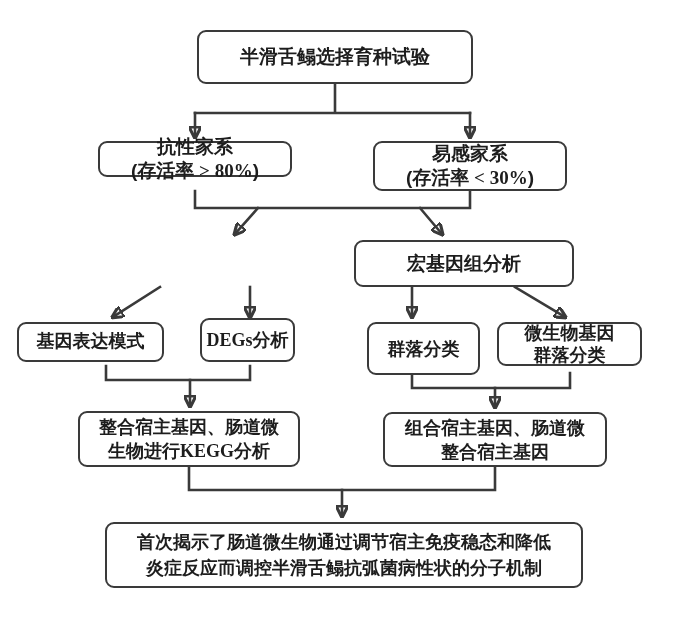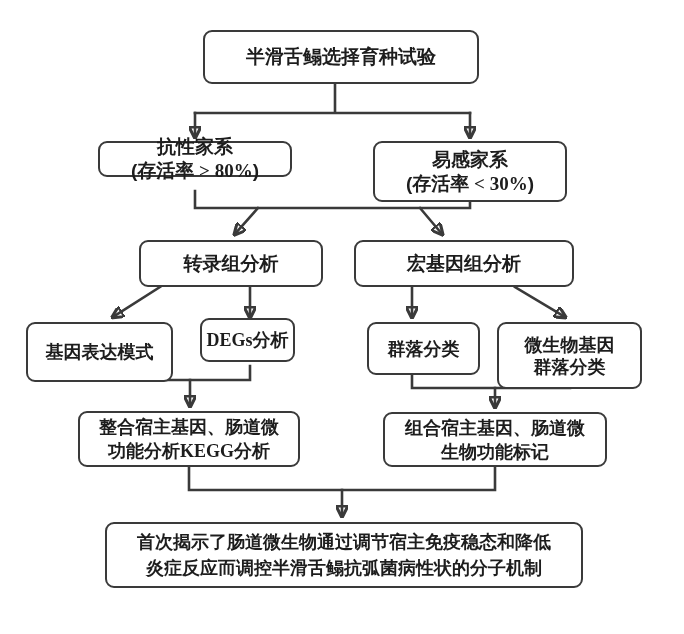--- a/index.html
+++ b/index.html
@@ -81,67 +81,64 @@
     <path d="M106,366 V380 M250,366 V380 M106,380 H250"></path>
     <path d="M190,380 V406" marker-end="url(#ah)"></path>
 
     <path d="M412,367 V388 M570,373 V388 M412,388 H570"></path>
     <path d="M495,388 V407" marker-end="url(#ah)"></path>
 
     <path d="M189,467 V490 M495,467 V490 M189,490 H495"></path>
     <path d="M342,490 V516" marker-end="url(#ah)"></path>
   </svg>
 
-  <div class="node fs19" style="left:197px; top:30px; width:276px; height:54px;margin-left:6px;">
+  <div class="node fs19" style="left:197px; top:30px; width:276px; height:54px;">
     <span class="ln">半滑舌鳎选择育种试验</span>
   </div>
 
   <div class="node fs19" style="left:98px; top:141px; width:194px; height:36px;">
     <span class="ln">抗性家系</span>
     <span class="ln"><span>(存活率</span><span class="lat"> &gt; 80%</span><span>)</span></span>
   </div>
 
-  <div class="node fs19" style="left:373px; top:141px; width:194px; height:61px;">
+  <div class="node fs19" style="left:373px; top:141px; width:194px; height:50px;">
     <span class="ln">易感家系</span>
     <span class="ln"><span>(存活率</span><span class="lat"> &lt; 30%</span><span>)</span></span>
   </div>
 
-  <div class="node fs19" style="left:139px; top:240px; width:184px; height:47px;">
-    <span class="ln">转录组分析</span>
-  </div>
 
   <div class="node fs19" style="left:354px; top:240px; width:220px; height:47px;">
     <span class="ln">宏基因组分析</span>
   </div>
 
-  <div class="node" style="left:26px; top:322px; width:147px; height:60px;">
+  <div class="node" style="left:17px; top:322px; width:147px; height:40px;font-family:Liberation Mono, monospace;">
     <span class="ln">基因表达模式</span>
   </div>
 
   <div class="node" style="left:200px; top:318px; width:95px; height:44px;text-align:center;">
     <span class="ln"><span class="lat">DEGs</span><span>分析</span></span>
   </div>
 
   <div class="node" style="left:367px; top:322px; width:113px; height:53px;align-items:center;">
     <span class="ln">群落分类</span>
   </div>
 
-  <div class="node lh22" style="left:497px; top:322px; width:145px; height:67px;">
+  <div class="node lh22" style="left:497px; top:322px; width:145px; height:44px;">
     <span class="ln">微生物基因</span>
     <span class="ln">群落分类</span>
   </div>
 
   <div class="node" style="left:78px; top:411px; width:222px; height:56px;">
     <span class="ln">整合宿主基因、肠道微</span>
-    <span class="ln"><span>功能分析</span><span class="lat">KEGG</span><span>分析</span></span>
+    <span class="ln"><span>生物进行</span><span class="lat">KEGG</span><span>分析</span></span>
   </div>
 
   <div class="node" style="left:383px; top:412px; width:224px; height:55px;">
     <span class="ln">组合宿主基因、肠道微</span>
-    <span class="ln">生物功能标记</span>
+    <span class="ln">整合宿主基因</span>
   </div>
 
   <div class="node lh26" style="left:105px; top:522px; width:478px; height:66px;">
     <span class="ln">首次揭示了肠道微生物通过调节宿主免疫稳态和降低</span>
     <span class="ln">炎症反应而调控半滑舌鳎抗弧菌病性状的分子机制</span>
   </div>
 
 </div>
 
 </body></html>

